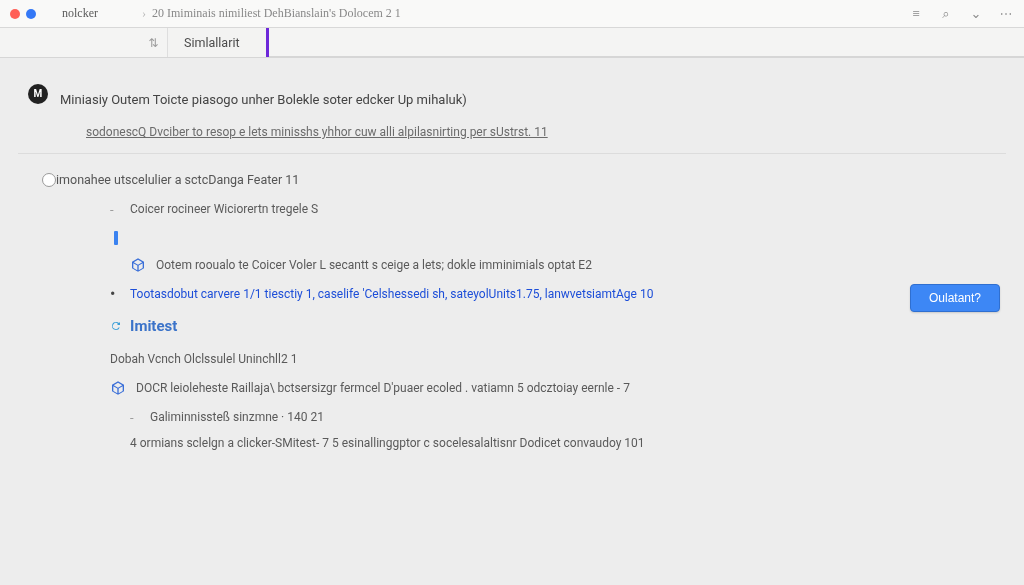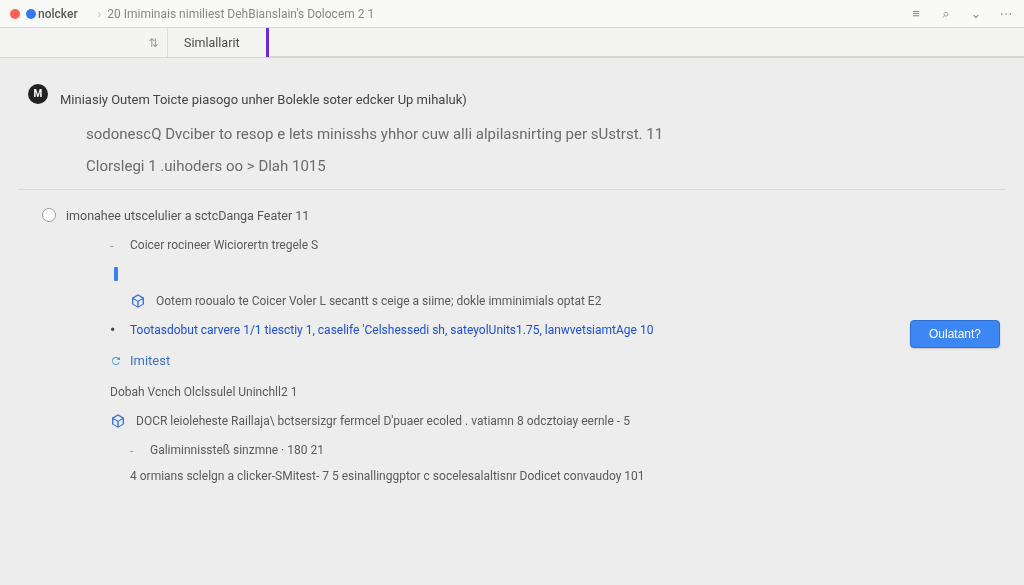--- a/index.html
+++ b/index.html
@@ -1,55 +1,55 @@
 <!DOCTYPE html>
 <html><head>
 <meta charset="utf-8">
 <style>
   * { box-sizing: border-box; margin: 0; padding: 0; }
   html, body { width: 1024px; height: 585px; overflow: hidden; font-family: -apple-system, "Segoe UI", Roboto, Helvetica, Arial, sans-serif; background:#e5e5e5; }
   .window { width:1024px; height:585px; background:#ededed; display:flex; flex-direction:column; }
-  .titlebar { height:28px; background:#f9f9f8; border-bottom:1px solid #d8d8d8; display:flex; align-items:center; padding:0 10px; gap:2px; }
+  .titlebar { height:28px; background:#f9f9f8; border-bottom:1px solid #d8d8d8; display:flex; align-items:center; padding:0 10px; gap:26px;font-family:Liberation Serif, serif; }
   .traffic { display:flex; gap:6px; }
   .dot { width:10px; height:10px; border-radius:50%; }
   .dot.red{background:#ff5f57;} .dot.blue{background:#3478f6;}
   .app-title { font-size:12px; color:#5a5a5a; font-weight:500; }
   .crumbs { font-size:12px; color:#888; margin-left:18px; display:flex; align-items:center; gap:6px; }
   .crumbs .chev { color:#bbb; }
   .tb-right { margin-left:auto; display:flex; gap:14px; align-items:center; color:#8a8a8a; }
   .tb-right .ico { width:16px; height:16px; display:flex; align-items:center; justify-content:center; font-size:13px; cursor:pointer; }
 
   .tabrow { height:30px; background:#f4f4f3; border-bottom:1px solid #d6d6d6; display:flex; align-items:stretch; padding-left:140px; }
   .tab-handle { width:28px; border-right:1px solid #dedede; display:flex; align-items:center; justify-content:center; color:#9a9a9a; font-size:12px; }
   .tab { padding:0 26px 0 16px; border-right:3px solid #6d28d9; display:flex; align-items:center; font-size:12.5px; color:#4c4c4c; background:#f3f3f2; }
   .tabbar-rest { flex:1; border-bottom:1px solid #d6d6d6; }
 
   .content { flex:1; padding:18px 18px 12px 18px; overflow:hidden; }
   .header-row { display:flex; align-items:center; gap:12px; margin:4px 0 12px 10px; }
   .avatar { width:20px; height:20px; border-radius:50%; background:#222; color:#fff; font-size:10px; display:flex; align-items:center; justify-content:center; font-weight:700; }
   .page-title { font-size:13px; color:#444;margin-top:12px; }
   .meta-block { margin-left:68px; margin-top:18px; }
-  .meta-line { font-size:15px; color:#6b6b6b; margin-bottom:14px; }
+  .meta-line { font-size:12px; color:#6b6b6b; margin-bottom:14px;text-decoration:underline; }
   .divider { border:none; border-top:1px solid #dcdcdc; margin:8px 0 18px 0; }
 
   .section { margin-left:24px; }
-  .sec-head { display:flex; align-items:flex-start; gap:10px; font-size:12.5px; color:#555; margin-bottom:14px; }
+  .sec-head { display:flex; align-items:flex-end; font-size:12.5px; color:#555; margin-bottom:14px; }
   .radio { width:14px; height:14px; border:1.5px solid #9a9a9a; border-radius:50%; background:#fff; }
   .item-list { margin-left:54px; }
   .row { display:flex; align-items:flex-start; gap:10px; margin:6px 0 12px 0; }
   .indent1 { margin-left:14px; }
   .indent2 { margin-left:34px; }
   .bullet-dash { color:#999; font-size:13px; line-height:18px; width:10px; }
   .bullet-dot  { color:#444; font-size:16px; line-height:16px; width:10px; }
   .bang { width:12px; display:flex; justify-content:center; }
   .bang span{ display:inline-block; width:4px; height:14px; background:#3a82f0; border-radius:1px; }
   .cube { width:16px; height:16px; }
   .txt { font-size:12px; color:#5a5a5a; line-height:17px; }
   .txt.strong { color:#1d4ed8; }
-  .sub-label { font-size:13px; color:#3b73c9; font-weight:400; display:flex; align-items:center; gap:8px; }
+  .sub-label { font-size:15px; color:#3b73c9; font-weight:700; display:flex; align-items:center; gap:8px; }
   .sub-label .sgl { width:12px; height:12px; }
 
   .action-row { position:relative; }
   .btn { position:absolute; right:6px; top:-2px; background:#3d87f5; color:#fff; border:1px solid #2f6fd0; border-radius:4px; padding:6px 18px; font-size:12px; box-shadow:0 1px 2px rgba(0,0,0,.15); cursor:pointer; }
 
   .foot-lines { margin-left:46px; margin-top:6px; }
   .foot-lines .txt { margin:8px 0; display:block; }
 
   svg.cube path{fill:#3a6fd8;}
   svg.sgl path{fill:#3a9ed8;}
@@ -87,21 +87,20 @@
 
   <div class="content">
 
     <div class="header-row">
       <div class="avatar">M</div>
       <div class="page-title">Miniasiy Outem Toicte piasogo unher Bolekle soter edcker Up mihaluk)</div>
     </div>
 
     <div class="meta-block">
       <div class="meta-line">sodonescQ Dvciber to resop e lets minisshs yhhor cuw alli alpilasnirting per sUstrst. 11</div>
-      <div class="meta-line">Clorslegi 1 .uihoders oo &gt; Dlah 1015</div>
     </div>
 
     <hr class="divider">
 
     <div class="section">
       <div class="sec-head">
         <span class="radio"></span>
         <span>imonahee utscelulier a sctcDanga Feater 11</span>
       </div>
 
@@ -114,21 +113,21 @@
         <div class="row indent1">
           <span class="bang">
               <span></span>
             </span>
         </div>
 
         <div class="row indent2">
           <svg class="cube" viewBox="0 0 24 24">
               <path d="M12 2 3 7v10l9 5 9-5V7l-9-5zm0 2.3 6.4 3.6L12 11.5 5.6 7.9 12 4.3zM5 9.4l6 3.4v7L5 16.4V9.4zm8 10.4v-7l6-3.4v7l-6 3.4z"></path>
             </svg>
-          <span class="txt">Ootem rooualo te Coicer Voler L secantt s ceige a siime; dokle imminimials optat E2</span>
+          <span class="txt">Ootem rooualo te Coicer Voler L secantt s ceige a lets; dokle imminimials optat E2</span>
         </div>
 
         <div class="row indent1 action-row">
           <span class="bullet-dot">•</span>
           <span class="txt strong">Tootasdobut carvere 1/1 tiesctiy 1, caselife 'Celshessedi sh, sateyolUnits1.75, lanwvetsiamtAge 10</span>
           <button class="btn">Oulatant?</button>
         </div>
 
         <div class="row indent1" style="margin-top:14px;">
           <div class="sub-label">
@@ -140,26 +139,26 @@
         </div>
 
         <div class="row indent1" style="margin-top:16px;">
           <span class="txt">Dobah Vcnch Olclssulel Uninchll2 1</span>
         </div>
 
         <div class="row indent1">
           <svg class="cube" viewBox="0 0 24 24">
               <path d="M12 2 3 7v10l9 5 9-5V7l-9-5zm0 2.3 6.4 3.6L12 11.5 5.6 7.9 12 4.3zM5 9.4l6 3.4v7L5 16.4V9.4zm8 10.4v-7l6-3.4v7l-6 3.4z"></path>
             </svg>
-          <span class="txt">DOCR leioleheste Raillaja\ bctsersizgr fermcel D'puaer ecoled . vatiamn 8 odcztoiay eernle - 5</span>
+          <span class="txt">DOCR leioleheste Raillaja\ bctsersizgr fermcel D'puaer ecoled . vatiamn 5 odcztoiay eernle - 7</span>
         </div>
 
         <div class="row indent2" style="margin-top:6px;">
           <span class="bullet-dash">-</span>
-          <span class="txt">Galiminnissteß sinzmne · 180 21</span>
+          <span class="txt">Galiminnissteß sinzmne · 140 21</span>
         </div>
         <div class="row indent2" style="margin-top:-4px; ">
           <span class="txt">4 ormians sclelgn a clicker-SMitest- 7 5 esinallinggptor c socelesalaltisnr Dodicet convaudoy 101</span>
         </div>
       </div>
 
     </div>
 
   </div>
 </div>

